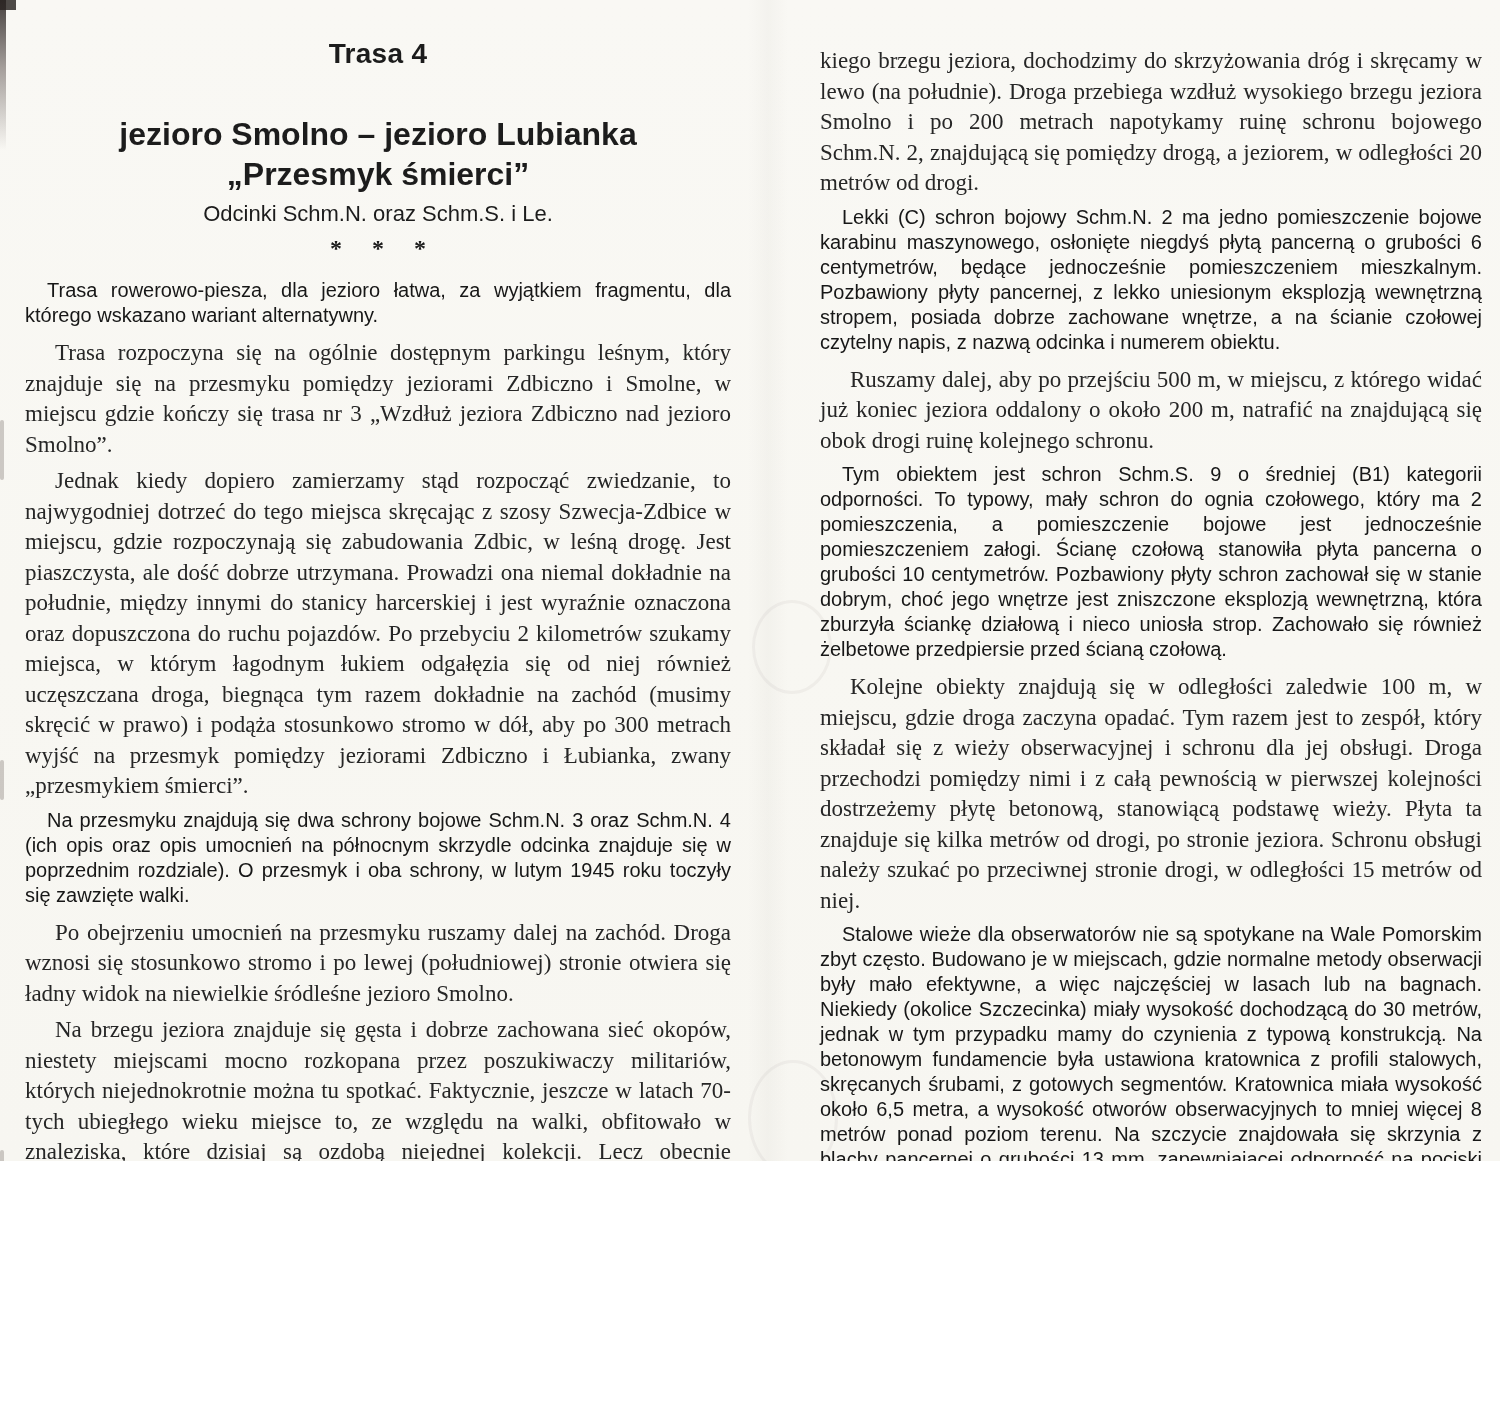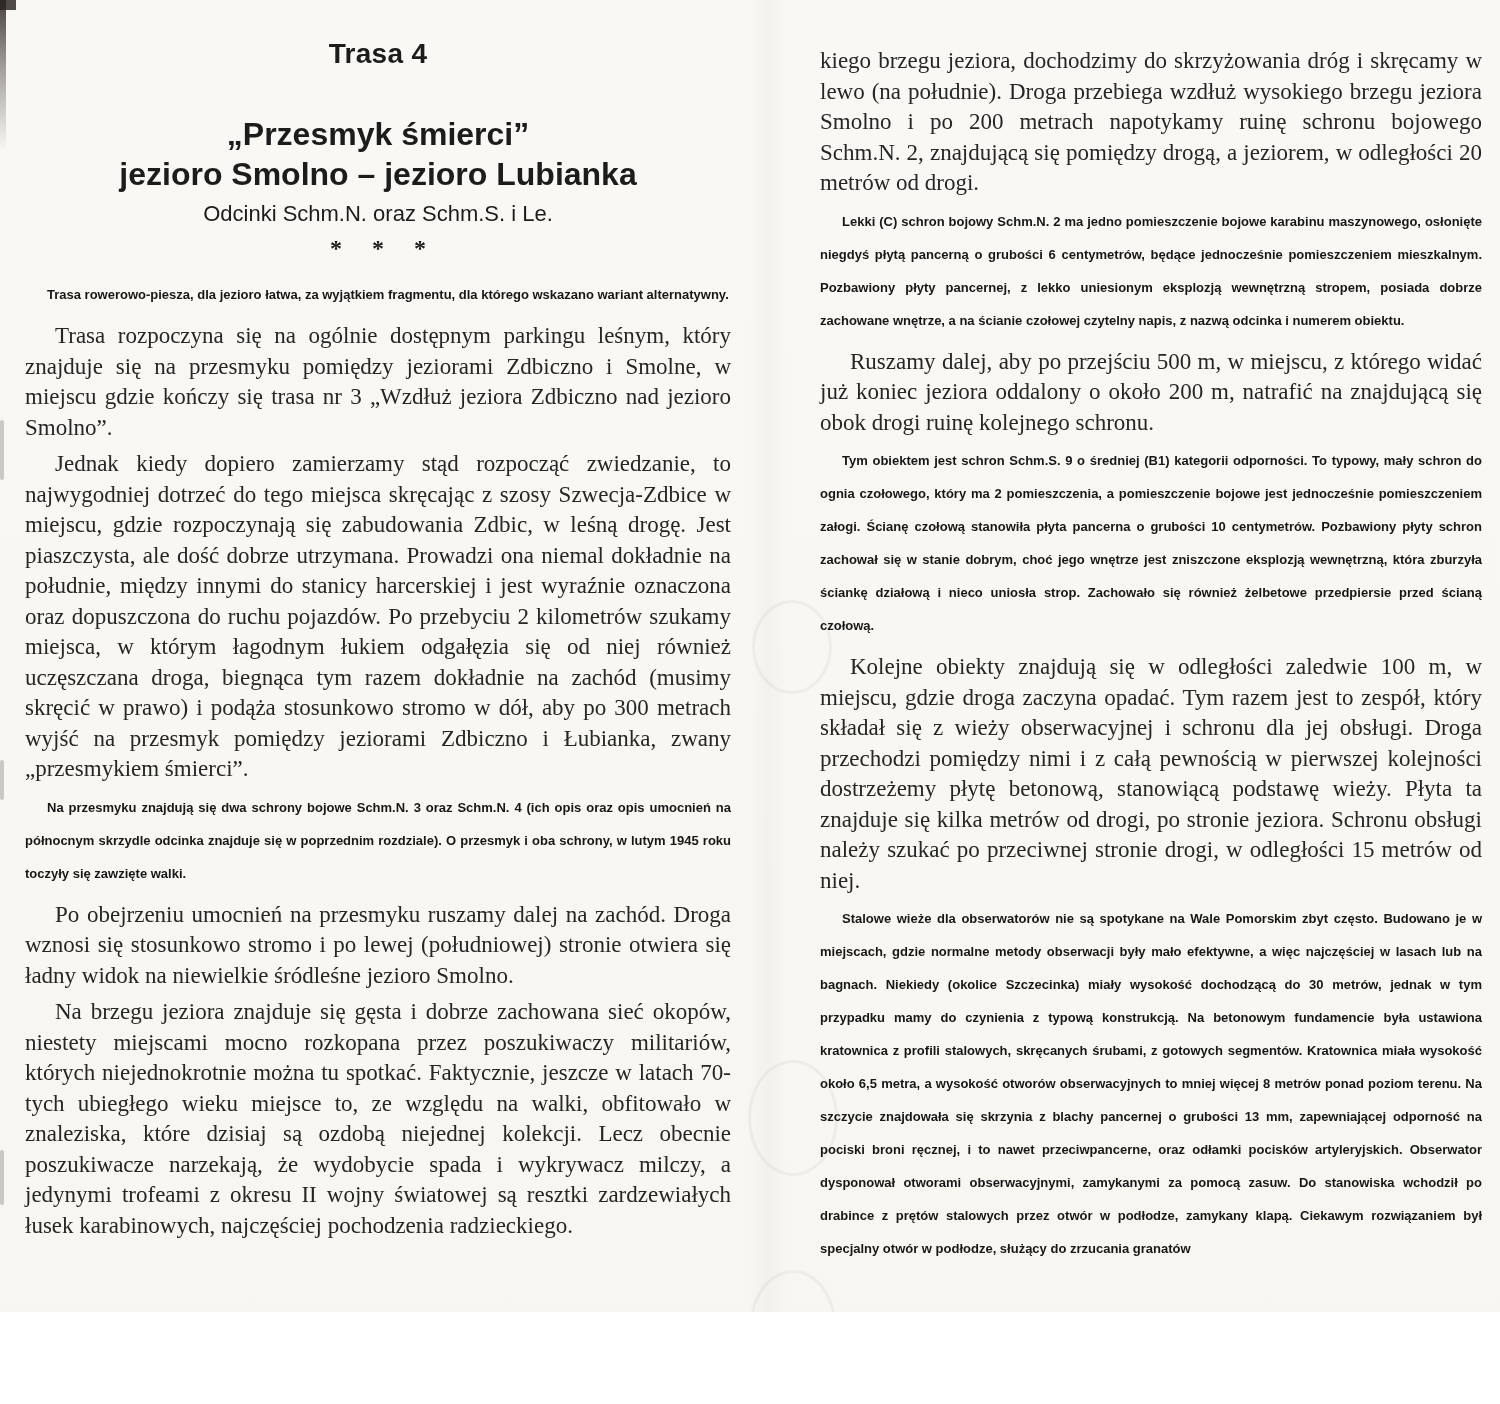--- a/index.html
+++ b/index.html
@@ -1,21 +1,21 @@
 <!DOCTYPE html>
 <html lang="pl"><head>
 <meta charset="utf-8">
 <style>
   html, body { margin: 0; padding: 0; }
   body { width: 1500px; height: 1404px; font-family: "Liberation Serif", serif; }
 
   .spread {
     position: relative;
     width: 1500px;
-    height: 1312px;
+    height: 1161px;
     background: linear-gradient(180deg, #f9f8f4 0%, #f8f7f2 55%, #f7f6f1 100%);
     overflow: hidden;
     color: #222;
   }
 
   
   .corner-mark {
     position: absolute; left: 0; top: 0; width: 6px; height: 150px;
     background: linear-gradient(180deg, rgba(40,34,32,.85) 0%, rgba(60,48,45,.45) 45%, rgba(60,48,45,0) 100%);
   }
@@ -63,22 +63,22 @@
   }
 
   p.serif {
     font-family: Liberation Serif, serif;
     font-size: 23px; line-height: 30.5px; color: #262626;
     text-align: justify; text-indent: 30px;
     margin: 0 0 6px 0;
     hyphens: auto; -webkit-hyphens: auto;
   }
   p.bold {
-    font-family: "Liberation Sans", sans-serif; font-weight: 700;
-    font-size: 13px; line-height: 33px; color: #171717;
+    font-family: "Liberation Sans", sans-serif; font-weight: 400;
+    font-size: 20px; line-height: 25px; color: #171717;
     text-align: justify; text-indent: 22px;
     margin: 3px 0 10px 0;
     hyphens: auto; -webkit-hyphens: auto;
   }
   p.no-indent { text-indent: 0; }
   p.last { margin-bottom: 8px; }
 
   .pagenum {
     position: absolute;
     font-family: "Liberation Sans", sans-serif; font-weight: 700;
@@ -98,22 +98,22 @@
   <div class="edge-dash" style="top: 760px; height: 40px;"></div>
   <div class="edge-dash" style="top: 1150px; height: 55px;"></div>
   <div class="gutter-shade"></div>
   <div class="gutter-ring" style="left: 752px; top: 600px;  width: 74px; height: 88px;"></div>
   <div class="gutter-ring" style="left: 748px; top: 1060px; width: 84px; height: 110px;"></div>
   <div class="gutter-ring" style="left: 750px; top: 1270px; width: 80px; height: 104px;"></div>
 
   <div class="page left">
     <div class="page-inner-left">
       <div class="heading">Trasa 4</div>
+      <div class="title">jezioro Smolno – jezioro Lubianka</div>
       <div class="title">„Przesmyk śmierci”</div>
-      <div class="title">jezioro Smolno – jezioro Lubianka</div>
       <div class="subtitle">Odcinki Schm.N. oraz Schm.S. i Le.</div>
       <div class="stars">* * *</div>
 
       <p class="bold">Trasa rowerowo-piesza, dla jezioro łatwa, za wyjątkiem fragmentu, dla którego wskazano wariant alternatywny.</p>
       <p class="serif">Trasa rozpoczyna się na ogólnie dostępnym parkingu leśnym, który znajduje się na przesmyku pomiędzy jeziorami Zdbiczno i Smolne, w miejscu gdzie kończy się trasa nr 3 „Wzdłuż jeziora Zdbiczno nad jezioro Smolno”.</p>
       <p class="serif">Jednak kiedy dopiero zamierzamy stąd rozpocząć zwiedzanie, to najwygodniej dotrzeć do tego miejsca skręcając z szosy Szwecja-Zdbice w miejscu, gdzie rozpoczynają się zabudowania Zdbic, w leśną drogę. Jest piaszczysta, ale dość dobrze utrzymana. Prowadzi ona niemal dokładnie na południe, między innymi do stanicy harcerskiej i jest wyraźnie oznaczona oraz dopuszczona do ruchu pojazdów. Po przebyciu 2 kilometrów szukamy miejsca, w którym łagodnym łukiem odgałęzia się od niej również uczęszczana droga, biegnąca tym razem dokładnie na zachód (musimy skręcić w prawo) i podąża stosunkowo stromo w dół, aby po 300 metrach wyjść na przesmyk pomiędzy jeziorami Zdbiczno i Łubianka, zwany „przesmykiem śmierci”.</p>
       <p class="bold">Na przesmyku znajdują się dwa schrony bojowe Schm.N. 3 oraz Schm.N. 4 (ich opis oraz opis umocnień na północnym skrzydle odcinka znajduje się w poprzednim rozdziale). O przesmyk i oba schrony, w lutym 1945 roku toczyły się zawzięte walki.</p>
       <p class="serif">Po obejrzeniu umocnień na przesmyku ruszamy dalej na zachód. Droga wznosi się stosunkowo stromo i po lewej (południowej) stronie otwiera się ładny widok na niewielkie śródleśne jezioro Smolno.</p>
       <p class="serif">Na brzegu jeziora znajduje się gęsta i dobrze zachowana sieć okopów, niestety miejscami mocno rozkopana przez poszukiwaczy militariów, których niejednokrotnie można tu spotkać. Faktycznie, jeszcze w latach 70-tych ubiegłego wieku miejsce to, ze względu na walki, obfitowało w znaleziska, które dzisiaj są ozdobą niejednej kolekcji. Lecz obecnie poszukiwacze narzekają, że wydobycie spada i wykrywacz milczy, a jedynymi trofeami z okresu II wojny światowej są resztki zardzewiałych łusek karabinowych, najczęściej pochodzenia radzieckiego.</p>
     </div>

